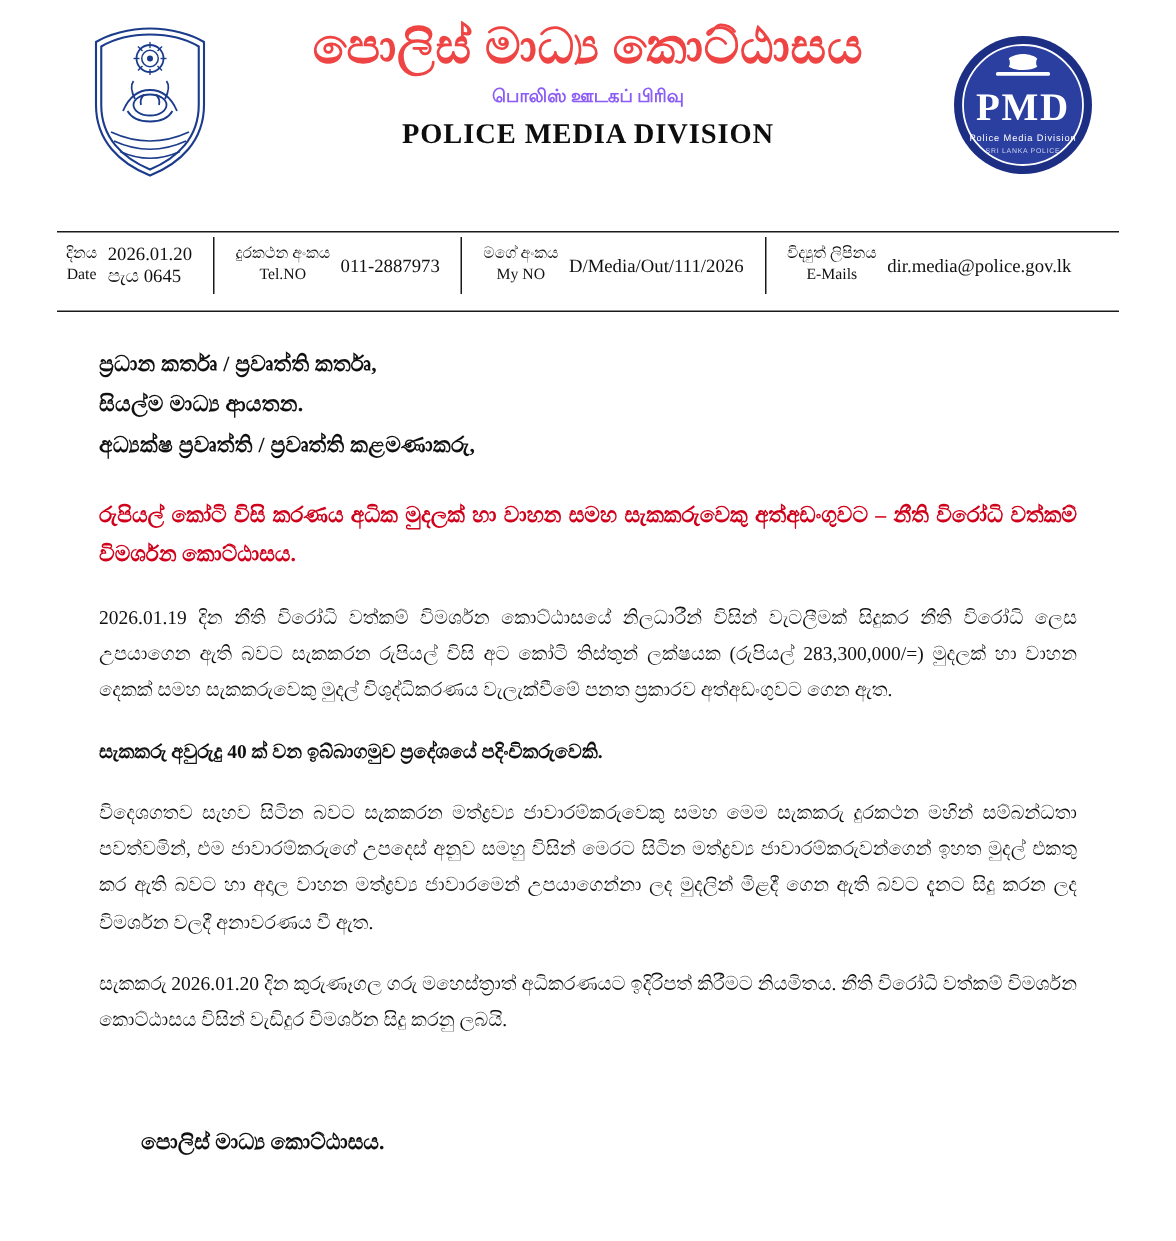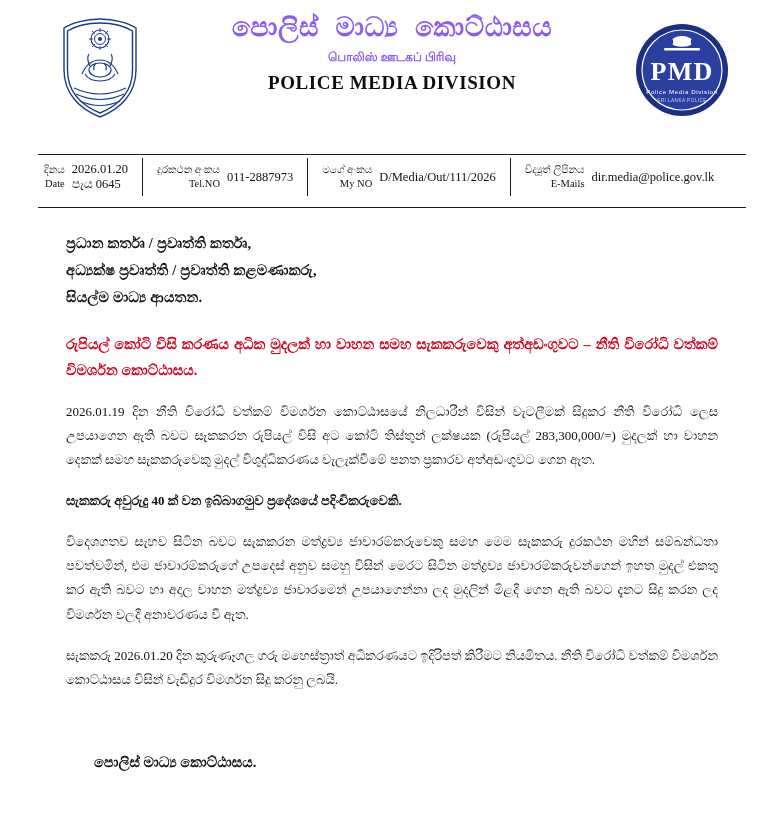--- a/index.html
+++ b/index.html
@@ -41,25 +41,25 @@
     right: 16px;
     top: 22px;
     width: 96px;
     height: 96px;
   }
   .header-text {
     text-align: center;
     padding: 0 120px;
   }
   .title-si {
-    font-family: Liberation Mono, monospace;
-    font-size: 27px;
+    font-family: Liberation Serif, serif;
+    font-size: 33px;
     font-weight: bold;
     letter-spacing: 0.5px;
-    color: #8b5cf6;
+    color: #ef4444;
     line-height: 1.15;
   }
   .title-ta {
     font-family: "Liberation Serif", serif;
     font-size: 12px;
     font-weight: bold;
     color: #8b5cf6;
     margin-top: 6px;
     line-height: 1.15;
   }
@@ -93,21 +93,21 @@
   .meta-cell {
     display: flex;
     align-items: center;
     padding: 0 6px;
   }
   .meta-label {
     font-size: 10.5px;
     line-height: 1.35;
     color: #111;
     white-space: nowrap;
-    text-align: right;
+    text-align: center;
   }
   .meta-label .si { display: block; }
   .meta-label .en { display: block; }
   .meta-value {
     font-size: 12.5px;
     color: #111;
     padding-left: 7px;
     white-space: nowrap;
   }
   .meta-value .l2 { display: block; }
@@ -269,22 +269,22 @@
     </div>
 
   </div>
 
   <div class="rule"></div>
 
   <div class="content">
 
     <div class="addressee">
       <div>ප්‍රධාන කර්තෘ / ප්‍රවෘත්ති කර්තෘ,</div>
+      <div>සියල්ම මාධ්‍ය ආයතන.</div>
       <div>අධ්‍යක්ෂ ප්‍රවෘත්ති / ප්‍රවෘත්ති කළමණාකරු,</div>
-      <div>සියල්ම මාධ්‍ය ආයතන.</div>
     </div>
 
     <div class="headline">රුපියල් කෝටි විසි කරණය අධික මුදලක් හා වාහන සමහ සැකකරුවෙකු අත්අඩංගුවට – නීති විරෝධි වත්කම් විමර්ශන කොට්ඨාසය.</div>
 
     <p class="para">2026.01.19 දින නීති විරෝධි වත්කම් විමර්ශන කොට්ඨාසයේ නිලධාරීන් විසින් වැටලීමක් සිදුකර නීති විරෝධි ලෙස උපයාගෙන ඇති බවට සැකකරන රුපියල් විසි අට කෝටි තිස්තුන් ලක්ෂයක (රුපියල් 283,300,000/=) මුදලක් හා වාහන දෙකක් සමහ සැකකරුවෙකු මුදල් විශුද්ධිකරණය වැලැක්වීමේ පනත ප්‍රකාරව අත්අඩංගුවට ගෙන ඇත.</p>
     <p class="para bold">සැකකරු අවුරුදු 40 ක් වන ඉබ්බාගමුව ප්‍රදේශයේ පදිංචිකරුවෙකි.</p>
     <p class="para">විදෙශගතව සැහව සිටින බවට සැකකරන මත්ද්‍රව්‍ය ජාවාරම්කරුවෙකු සමහ මෙම සැකකරු දුරකථන මහින් සම්බන්ධතා පවත්වමින්, එම ජාවාරම්කරුගේ උපදෙස් අනුව සමහු විසින් මෙරට සිටින මත්ද්‍රව්‍ය ජාවාරම්කරුවන්ගෙන් ඉහත මුදල් එකතු කර ඇති බවට හා අදාල වාහන මත්ද්‍රව්‍ය ජාවාරමෙන් උපයාගෙන්නා ලද මුදලින් මිළදී ගෙන ඇති බවට දැනට සිදු කරන ලද විමර්ශන වලදී අනාවරණය වී ඇත.</p>
     <p class="para">සැකකරු 2026.01.20 දින කුරුණෑගල ගරු මහෙස්ත්‍රාත් අධිකරණයට ඉදිරිපත් කිරීමට නියමිතය. නීති විරෝධි වත්කම් විමර්ශන කොට්ඨාසය විසින් වැඩිදුර විමර්ශන සිදු කරනු ලබයි.</p>
 
     <div class="footer-sign">පොලිස් මාධ්‍ය කොට්ඨාසය.</div>

